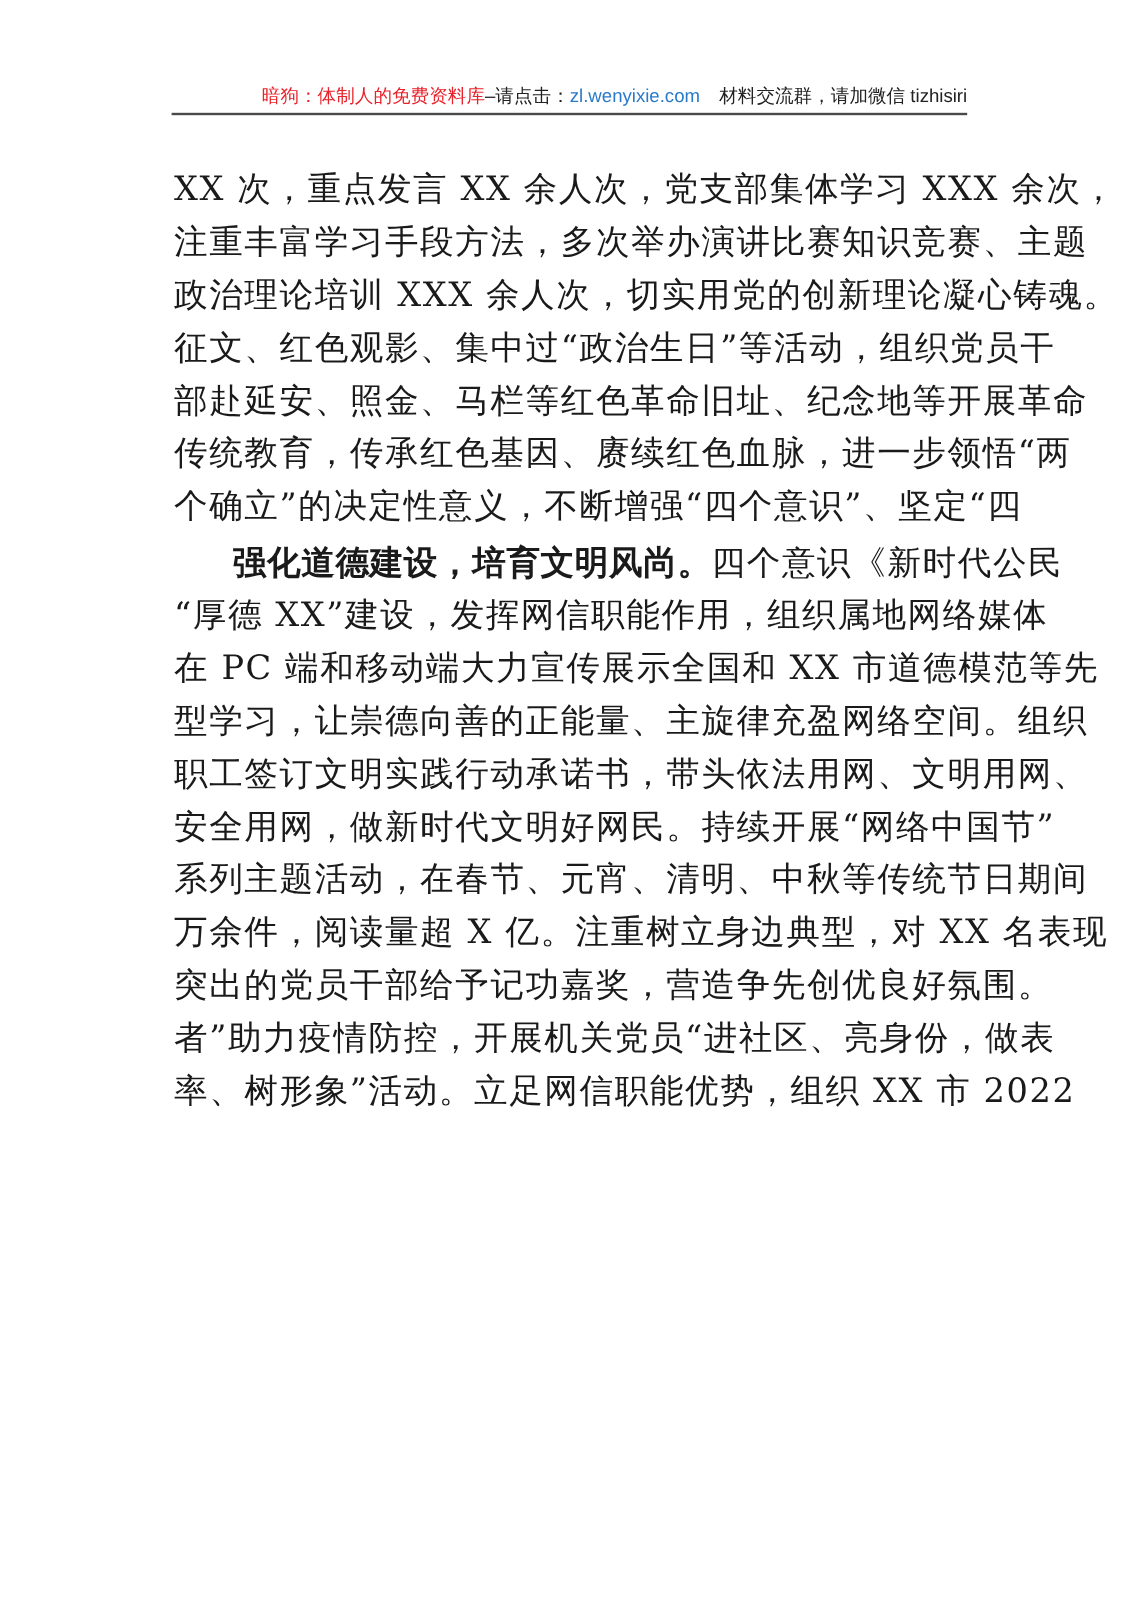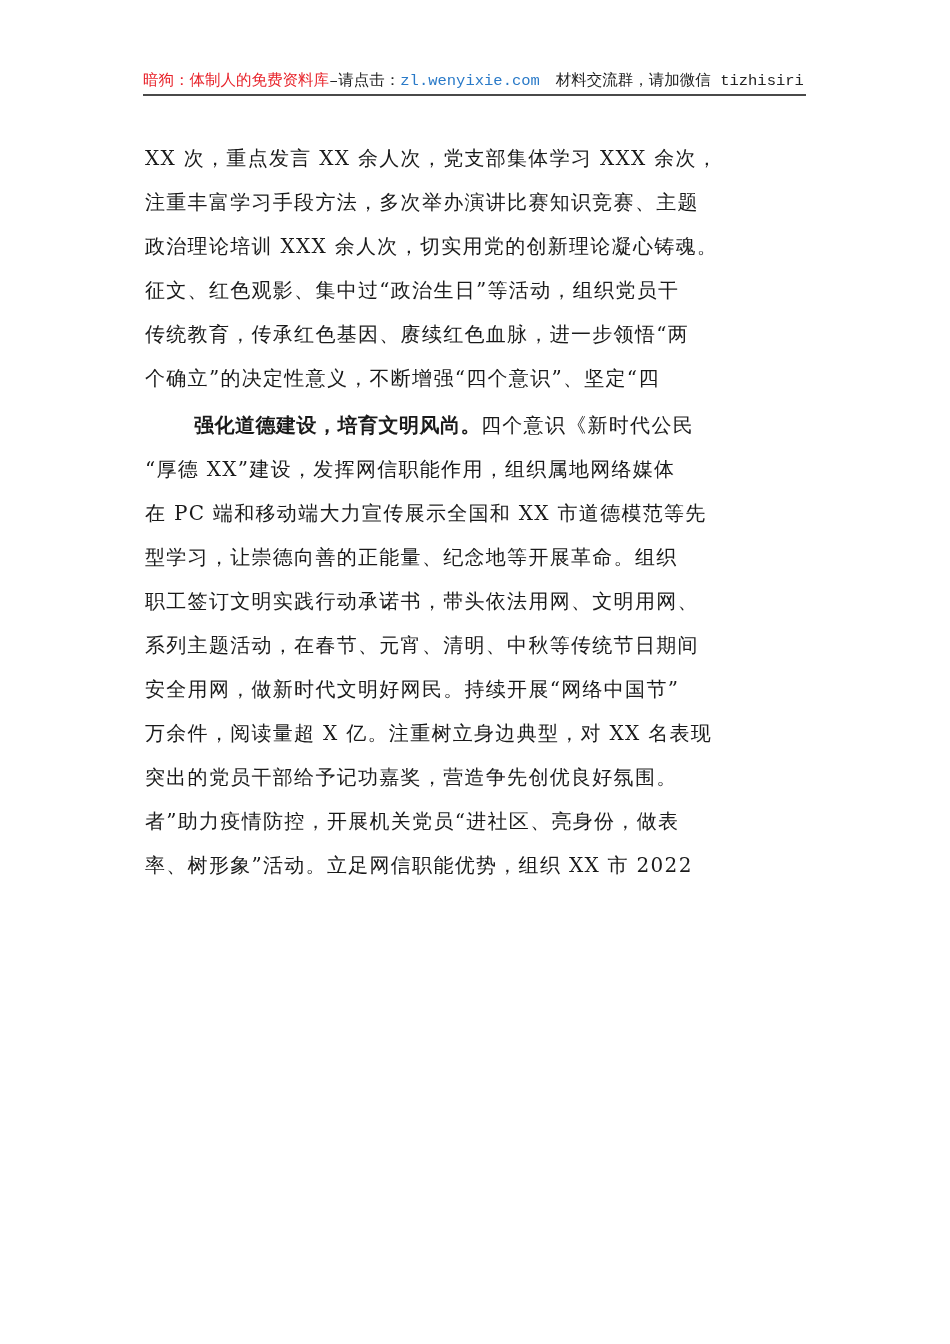--- a/index.html
+++ b/index.html
@@ -14,25 +14,25 @@
     overflow: hidden;
     font-family: "DejaVu Serif", "Liberation Serif", serif;
     color: #1a1a1a;
   }
   .header {
     position: absolute;
     left: 143px;
     top: 68px;
     width: 663px;
     height: 26px;
-    font-family: Liberation Mono, monospace;
+    font-family: Liberation Sans, sans-serif;
     font-size: 15.5px;
     line-height: 26px;
     white-space: nowrap;
-    text-align: left;
+    text-align: right;
   }
   .header .red { color: #e8232b; }
   .header .dark { color: #222222; }
   .header .link { color: #2a7ac8; }
   .header .gap { display: inline-block; width: 16px; }
   .header-rule {
     position: absolute;
     left: 143px;
     top: 94px;
     width: 663px;
@@ -41,21 +41,21 @@
   }
   .body {
     position: absolute;
     left: 145px;
     top: 136px;
     width: 665px;
   }
   .line {
     height: 44px;
     line-height: 44px;
-    font-size: 20px;
+    font-size: 28px;
     white-space: nowrap;
     letter-spacing: 1.3px;
   }
   .line.gap-before { margin-top: 3px; }
   .line.indent { padding-left: 49px; }
   .bold {
     font-weight: bold;
     font-family: Liberation Serif, serif;
     letter-spacing: 0.5px;
   }
@@ -68,32 +68,33 @@
 </div>
 <div class="header-rule"></div>
 
 <div class="body">
 
   <div>
     <div class="line">XX 次，重点发言 XX 余人次，党支部集体学习 XXX 余次，</div>
     <div class="line">注重丰富学习手段方法，多次举办演讲比赛知识竞赛、主题</div>
     <div class="line">政治理论培训 XXX 余人次，切实用党的创新理论凝心铸魂。</div>
     <div class="line">征文、红色观影、集中过“政治生日”等活动，组织党员干</div>
+    <div class="line">部赴延安、照金、马栏等红色革命旧址、纪念地等开展革命</div>
     <div class="line">传统教育，传承红色基因、赓续红色血脉，进一步领悟“两</div>
     <div class="line">个确立”的决定性意义，不断增强“四个意识”、坚定“四</div>
   </div>
 
   <div>
     <div class="line indent gap-before"><span class="bold">强化道德建设，培育文明风尚。</span><span>四个意识《新时代公民</span></div>
     <div class="line">“厚德 XX”建设，发挥网信职能作用，组织属地网络媒体</div>
     <div class="line">在 PC 端和移动端大力宣传展示全国和 XX 市道德模范等先</div>
-    <div class="line">型学习，让崇德向善的正能量、纪念地等开展革命。组织</div>
+    <div class="line">型学习，让崇德向善的正能量、主旋律充盈网络空间。组织</div>
     <div class="line">职工签订文明实践行动承诺书，带头依法用网、文明用网、</div>
+    <div class="line">安全用网，做新时代文明好网民。持续开展“网络中国节”</div>
     <div class="line">系列主题活动，在春节、元宵、清明、中秋等传统节日期间</div>
-    <div class="line">安全用网，做新时代文明好网民。持续开展“网络中国节”</div>
     <div class="line">万余件，阅读量超 X 亿。注重树立身边典型，对 XX 名表现</div>
     <div class="line">突出的党员干部给予记功嘉奖，营造争先创优良好氛围。</div>
   </div>
 
   <div>
     <div class="line">者”助力疫情防控，开展机关党员“进社区、亮身份，做表</div>
     <div class="line">率、树形象”活动。立足网信职能优势，组织 XX 市 2022</div>
   </div>
 </div>
 

